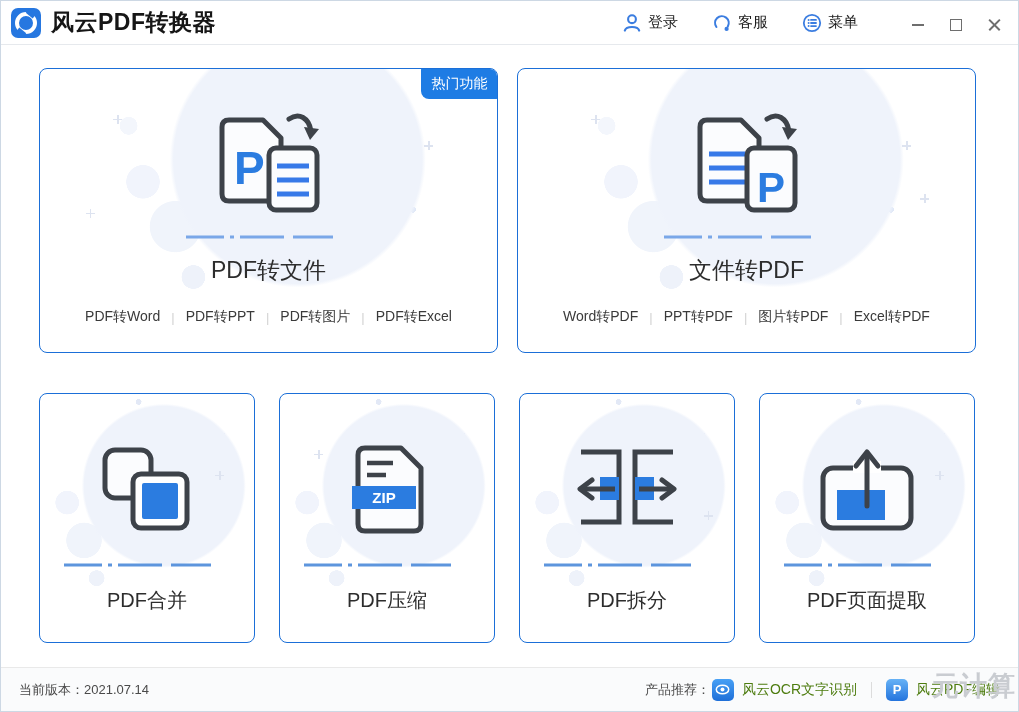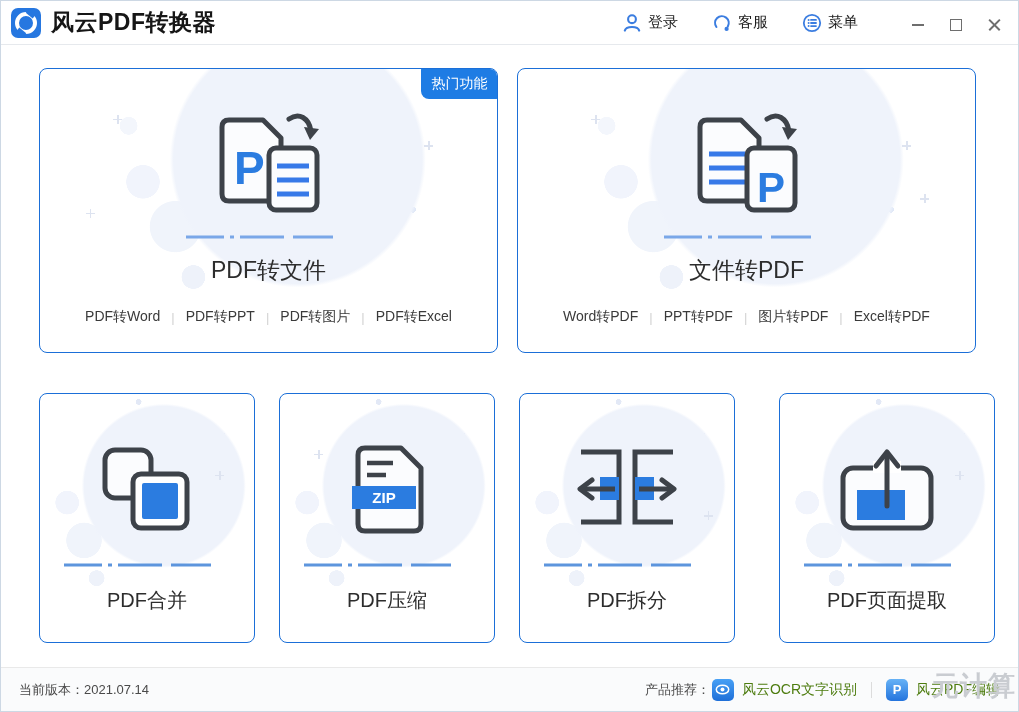--- a/index.html
+++ b/index.html
@@ -23,21 +23,21 @@
   .win-btn.close::before, .win-btn.close::after { content:""; position:absolute; width:15px; height:1.8px; background:#6e6e6e; }
   .win-btn.close::before { transform:rotate(45deg); }
   .win-btn.close::after  { transform:rotate(-45deg); }
 
   
   .main { position:relative; height:624px; }
   .card { position:absolute; background:#fff; border:1px solid #1b6fd8; border-radius:8px; display:flex; flex-direction:column; align-items:center; cursor:pointer; overflow:hidden; }
   .card-big { top:23px; width:459px; height:285px; }
   #bigcard0 { left:38px; } #bigcard1 { left:516px; }
   .card-small { top:348px; width:216px; height:250px; }
-  #smcard0{left:38px;} #smcard1{left:278px;} #smcard2{left:518px;} #smcard3{left:758px;margin-left:20px;}
+  #smcard0{left:38px;} #smcard1{left:278px;} #smcard2{left:518px;} #smcard3{left:758px;}
 
   .badge { position:absolute; top:-1px; right:-1px; width:77px; height:31px; background:#1e7ce4; color:#fff; font-size:14px; display:flex; align-items:center; justify-content:center; border-radius:2px 7px 2px 8px; z-index:3; }
 
   .icon-zone { position:relative; display:flex; align-items:center; justify-content:center; }
   .card-big .icon-zone { margin-top:36px; width:100%; height:120px; }
   .card-small .icon-zone { margin-top:48px; width:100%; height:95px; }
   .blob { position:absolute; left:50%; top:50%; transform:translate(-50%,-50%); z-index:0; }
   .card-big .blob { width:360px; height:280px;
     background:
       radial-gradient(circle 128px at 58% 48%, #eff3fb 97%, transparent 100%),

